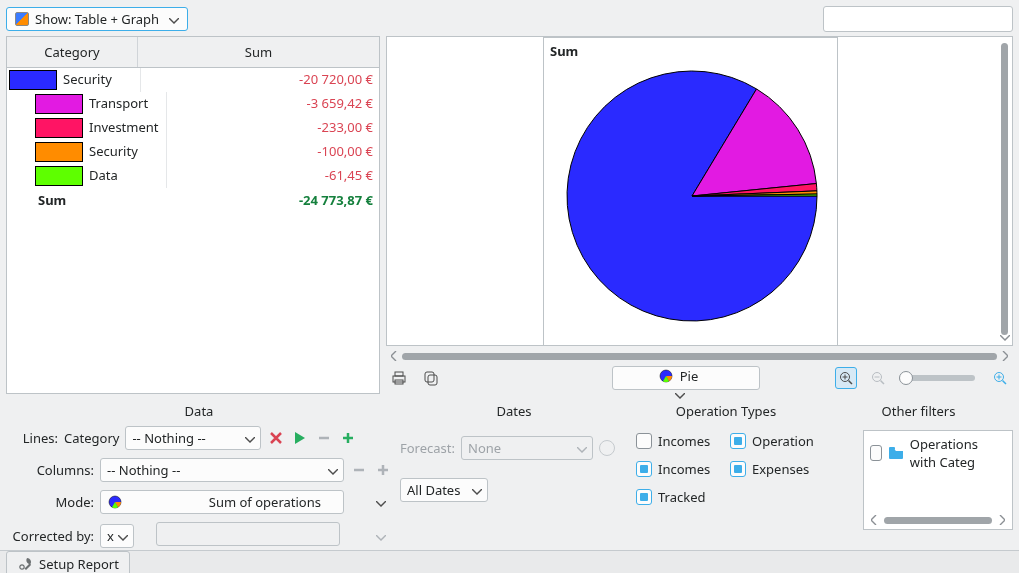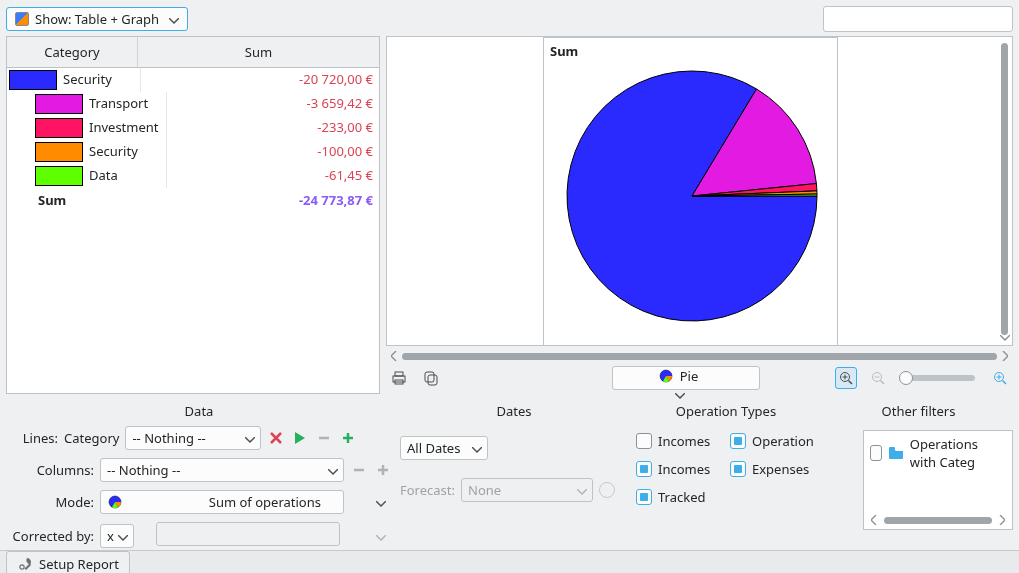--- a/index.html
+++ b/index.html
@@ -25,21 +25,21 @@
   .th.sum { flex:1; text-align:center; border-left:1px solid #d0d4d8; }
   .tbody { flex:1; overflow:auto; }
   .row { display:flex; align-items:stretch; }
   .row + .row { border-top:0;margin-left:26px; }
   .swatch { width:48px; height:20px; border:1px solid #000; margin:2px 6px 2px 2px; flex:none; }
   .catname { flex:0 0 78px; padding:2px 0; border-right:1px solid #e5e7e9; }
   .val { flex:1; text-align:right; padding:2px 6px 2px 4px; color:#da4453; }
   .sum-row { display:flex; border-top:0; padding:3px 0; }
   .sum-row .spacer { width:31px; flex:none; }
   .sum-row .sum-lbl { flex:0 0 100px; font-weight:bold; }
-  .sum-row .sum-val { flex:1; text-align:right; padding-right:6px; color:#8b5cf6; font-weight:bold; }
+  .sum-row .sum-val { flex:1; text-align:right; padding-right:6px; color:#15803d; font-weight:bold; }
 
   
   .graph-pane { flex:1; display:flex; flex-direction:column; }
   .graph-view { position:relative; flex:0 0 310px; border:1px solid #bdc3c7; background:#fff; overflow:hidden; }
   .graph-inner { position:absolute; left:156px; top:0; width:295px; height:310px; border:1px solid #bdc3c7; background:#fff; }
   .graph-inner .title { position:absolute; left:6px; top:4px; font-weight:bold; }
   .pie { position:absolute; left:18px; top:28px; }
   .vscroll { position:absolute; right:4px; top:6px; width:7px; height:292px; background:#a0a5a9; border-radius:4px; }
   .vchevdown { position:absolute; right:2px; bottom:0px; }
   .graph-hscroll { display:flex; align-items:center; gap:2px; padding:4px 2px 0 2px; }
@@ -339,40 +339,40 @@
                 </svg></span>
           </div>
         </div>
       </div>
     </div>
 
     <div class="sect dates-sect">
       <div class="sect-heading">Dates</div>
       <div class="form-rows" style="gap:18px; padding-top:10px;">
         <div class="frow">
-          <div class="combo-wrap">
-            <div class="combo" style="width:88px">
-              <span>All Dates</span>
-            </div>
-            <span class="chev"><svg width="10" height="6">
-                  <path d="M0 0 L5 5 L10 0" fill="none" stroke="#4d4d4d" stroke-width="1.4"></path>
-                </svg></span>
-          </div>
-        </div>
-        <div class="frow">
           <span class="lbl disabled">Forecast:</span>
           <div class="combo-wrap">
             <div class="combo disabled" style="width:132px; background:#eff0f1">
               <span class="disabled">None</span>
             </div>
             <span class="chev"><svg width="10" height="6">
                   <path d="M0 0 L5 5 L10 0" fill="none" stroke="#aeb3b8" stroke-width="1.4"></path>
                 </svg></span>
           </div>
           <span style="width:16px;height:16px;border:1px solid #c5cace;border-radius:50%;background:#eff0f1"></span>
+        </div>
+        <div class="frow">
+          <div class="combo-wrap">
+            <div class="combo" style="width:88px">
+              <span>All Dates</span>
+            </div>
+            <span class="chev"><svg width="10" height="6">
+                  <path d="M0 0 L5 5 L10 0" fill="none" stroke="#4d4d4d" stroke-width="1.4"></path>
+                </svg></span>
+          </div>
         </div>
       </div>
     </div>
 
     <div class="sect optypes-sect">
       <div class="sect-heading">Operation Types</div>
       <div class="check-grid">
         <div class="check-item">
             <div class="check-box">
               <div class="inner"></div>

